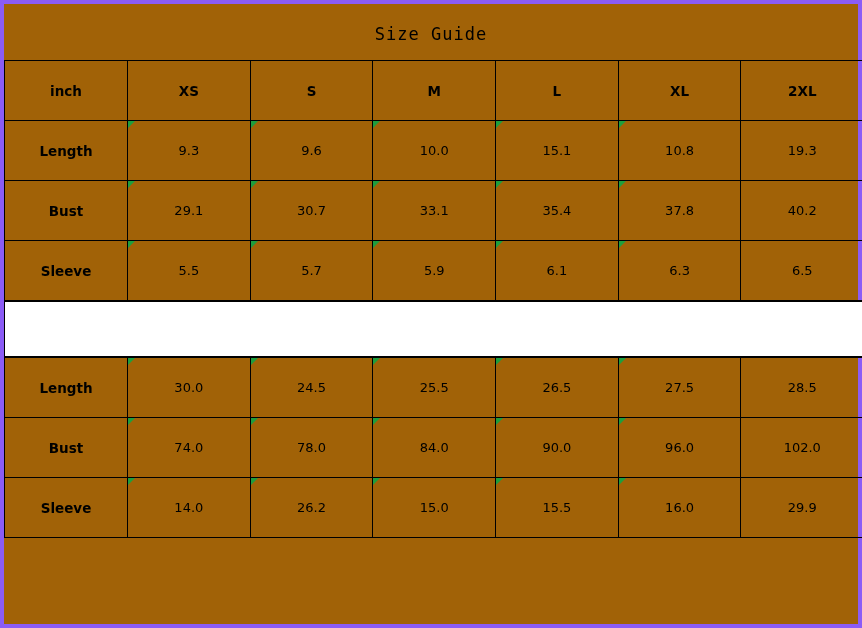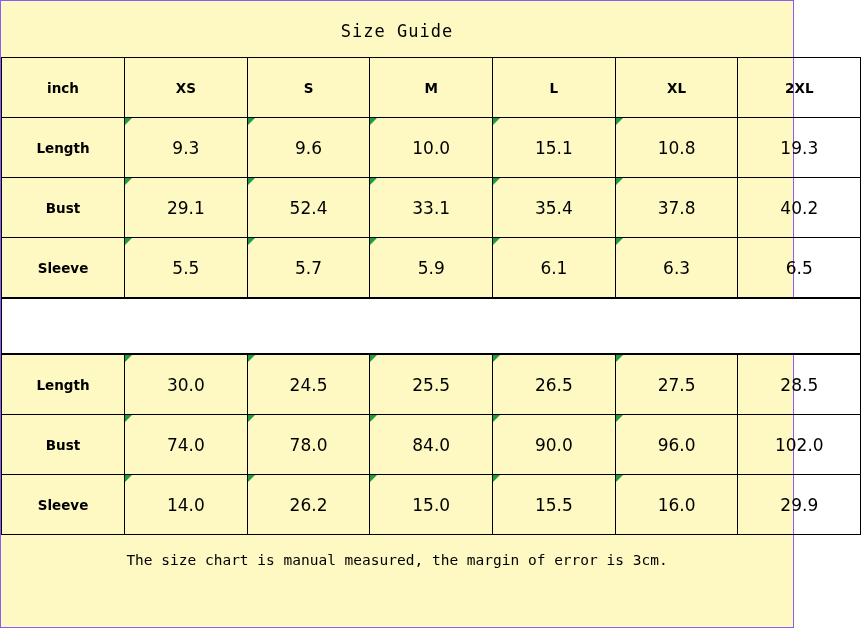--- a/index.html
+++ b/index.html
@@ -9,46 +9,46 @@
   }
   body {
     width: 862px;
     height: 628px;
     font-family: "DejaVu Sans Mono", monospace;
     color: #000000;
     overflow: hidden;
   }
   .page {
     position: relative;
-    width: 794px;
+    width: 862px;
     height: 628px;
     box-sizing: border-box;
-    border: 1px solid #8b5cf6;
-    background: #fef9c3;
+    border: 4px solid #8b5cf6;
+    background: #a16207;
   }
   .title {
     text-align: center;
     font-size: 17px;
     letter-spacing: 1px;
     padding-top: 20px;
     padding-bottom: 16px;
     color: #000;
     font-family: "DejaVu Sans Mono", monospace;
   }
   table.size-table {
     border-collapse: collapse;
     width: 860px;
     table-layout: fixed;
   }
   table.size-table td {
     border: 1px solid #000000;
     height: 57px;
     text-align: center;
     vertical-align: middle;
-    font-size: 17px;
+    font-size: 13px;
     font-family: "DejaVu Sans", sans-serif;
     position: relative;
   }
   table.size-table td.unit-cell,
   table.size-table td.row-head {
     font-weight: bold;
     font-size: 13.5px;
   }
   table.size-table col.firstcol { width: 123px; }
   table.size-table col.datacol { width: 122.7px; }
@@ -119,21 +119,21 @@
           <td class="marker">9.3</td>
           <td class="marker">9.6</td>
           <td class="marker">10.0</td>
           <td class="marker">15.1</td>
           <td class="marker">10.8</td>
           <td>19.3</td>
         </tr>
         <tr>
           <td class="row-head">Bust</td>
           <td class="marker">29.1</td>
-          <td class="marker">52.4</td>
+          <td class="marker">30.7</td>
           <td class="marker">33.1</td>
           <td class="marker">35.4</td>
           <td class="marker">37.8</td>
           <td>40.2</td>
         </tr>
         <tr>
           <td class="row-head">Sleeve</td>
           <td class="marker">5.5</td>
           <td class="marker">5.7</td>
           <td class="marker">5.9</td>
@@ -182,15 +182,14 @@
           <td class="marker">15.0</td>
           <td class="marker">15.5</td>
           <td class="marker">16.0</td>
           <td>29.9</td>
         </tr>
       </tbody>
     </table>
 
   </div>
 
-  <div class="footer-note">The size chart is manual measured, the margin of error is 3cm.</div>
 
 </div>
 
 </body></html>

